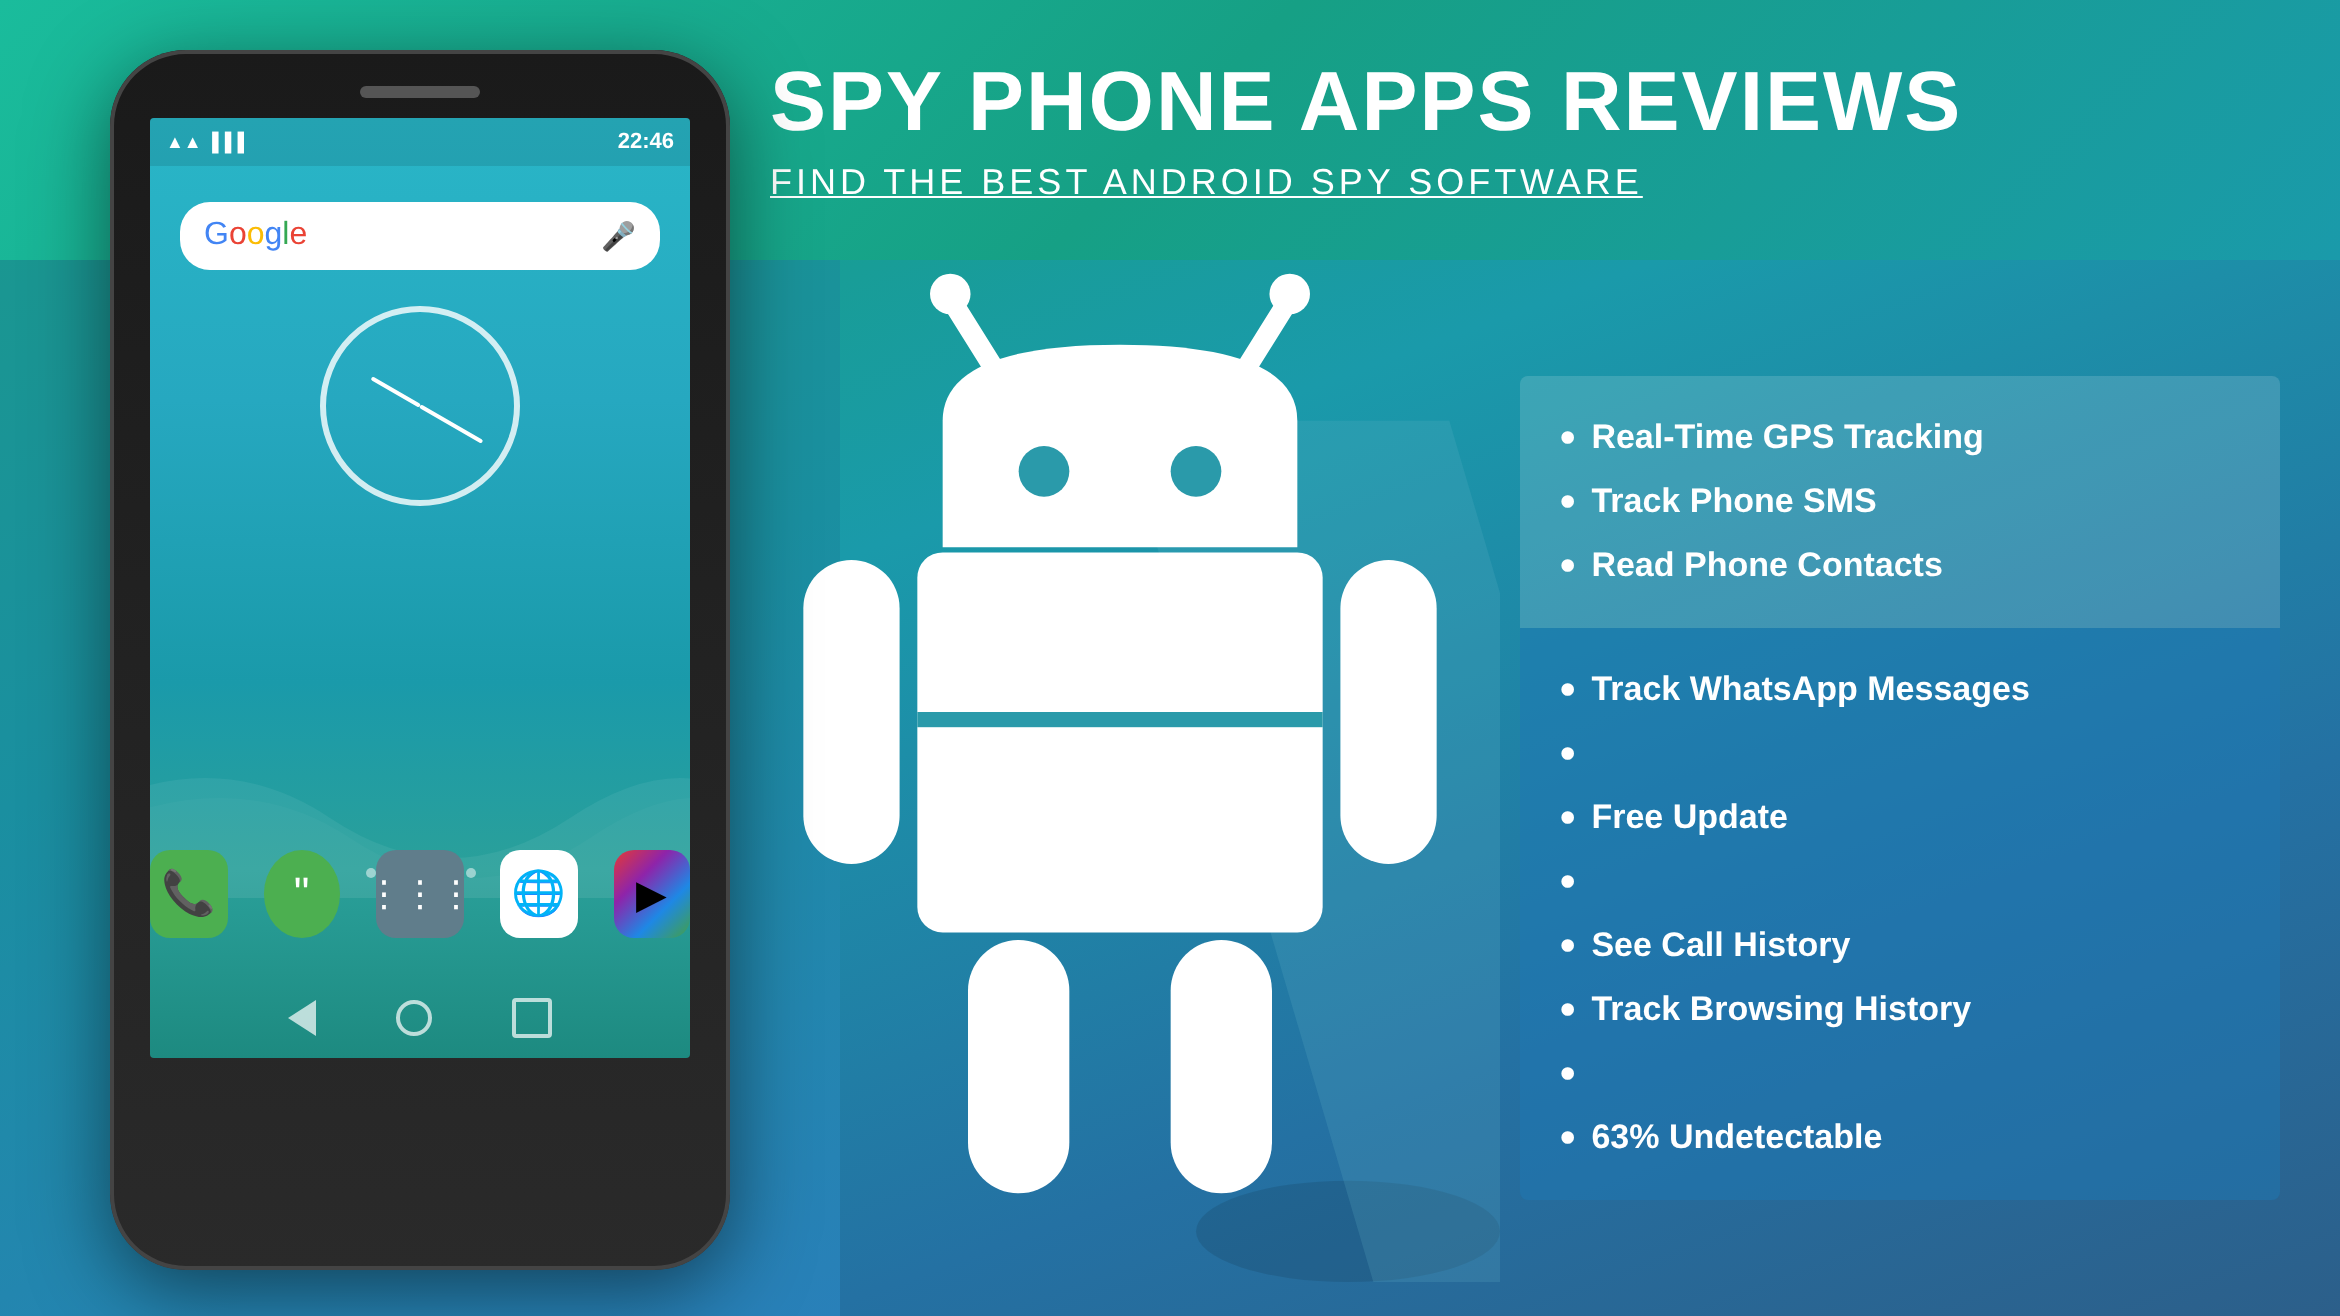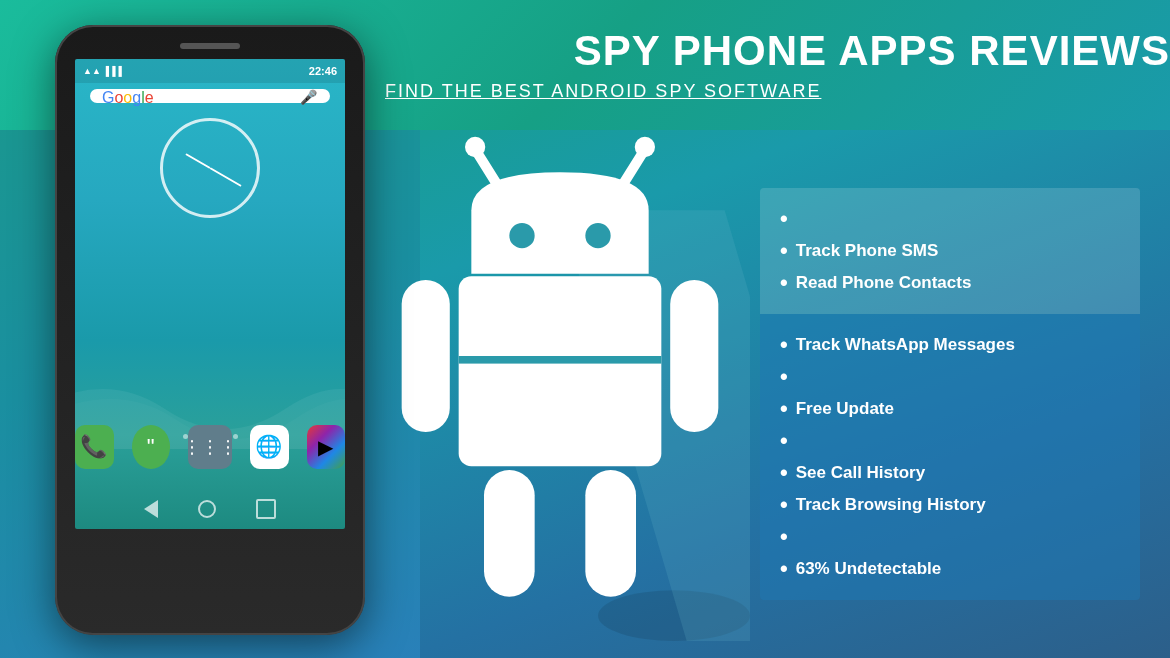--- a/index.html
+++ b/index.html
@@ -50,21 +50,20 @@
       padding-left: 385px;
     }
 
     .main-title {
       color: white;
       font-size: 42px;
       font-weight: 900;
       letter-spacing: 1px;
       line-height: 1.1;
       text-transform: uppercase;
-      text-align: right;
     }
 
     .sub-title {
       color: white;
       font-size: 18px;
       font-weight: 400;
       letter-spacing: 2px;
       text-decoration: underline;
       margin-top: 6px;
       text-transform: uppercase;
@@ -133,26 +132,27 @@
     }
 
     .status-time {
       font-size: 11px;
       color: white;
       font-weight: bold;
       text-align: right;
     }
 
     .google-search-bar {
-      margin: 6px auto;
+      margin: 18px auto;
       width: 240px;
-      height: 14px;
+      height: 34px;
       background: white;
       border-radius: 15px;
       display: flex;
+      align-items: center;
       padding: 0 12px;
       justify-content: space-between;
     }
 
     .google-g-blue { color: #4285F4; }
     .google-g-red { color: #EA4335; }
     .google-g-yellow { color: #FBBC05; }
     .google-g-green { color: #34A853; }
 
     
@@ -457,20 +457,21 @@
       <rect x="90" y="285" width="40" height="100" rx="20" fill="white"></rect>
       <rect x="170" y="285" width="40" height="100" rx="20" fill="white"></rect>
     </svg>
   </div>
 
   <div class="features-section">
 
     <div class="features-top">
       <div class="feature-item">
         <span class="bullet">•</span>
+        <span>Real-Time GPS Tracking</span>
       </div>
       <div class="feature-item">
         <span class="bullet">•</span>
         <span>Track Phone SMS</span>
       </div>
       <div class="feature-item">
         <span class="bullet">•</span>
         <span>Read Phone Contacts</span>
       </div>
     </div>

